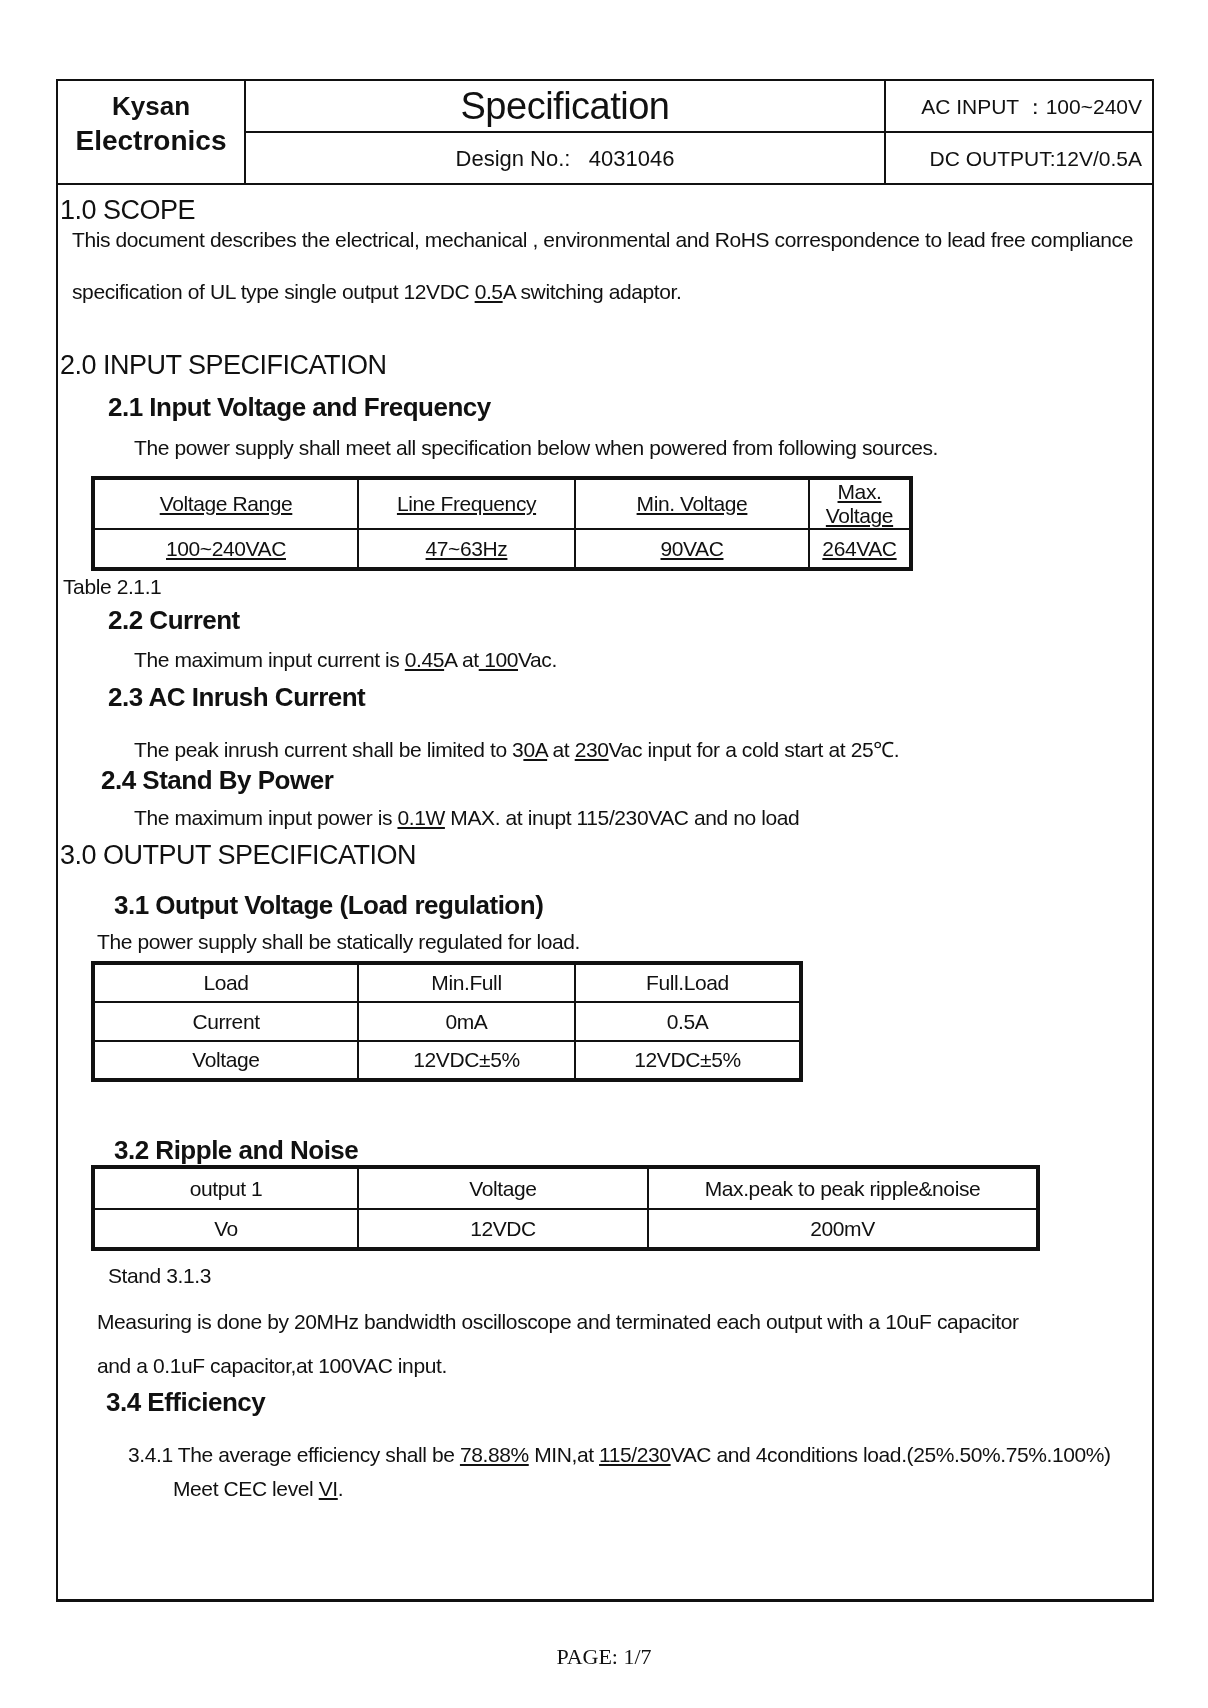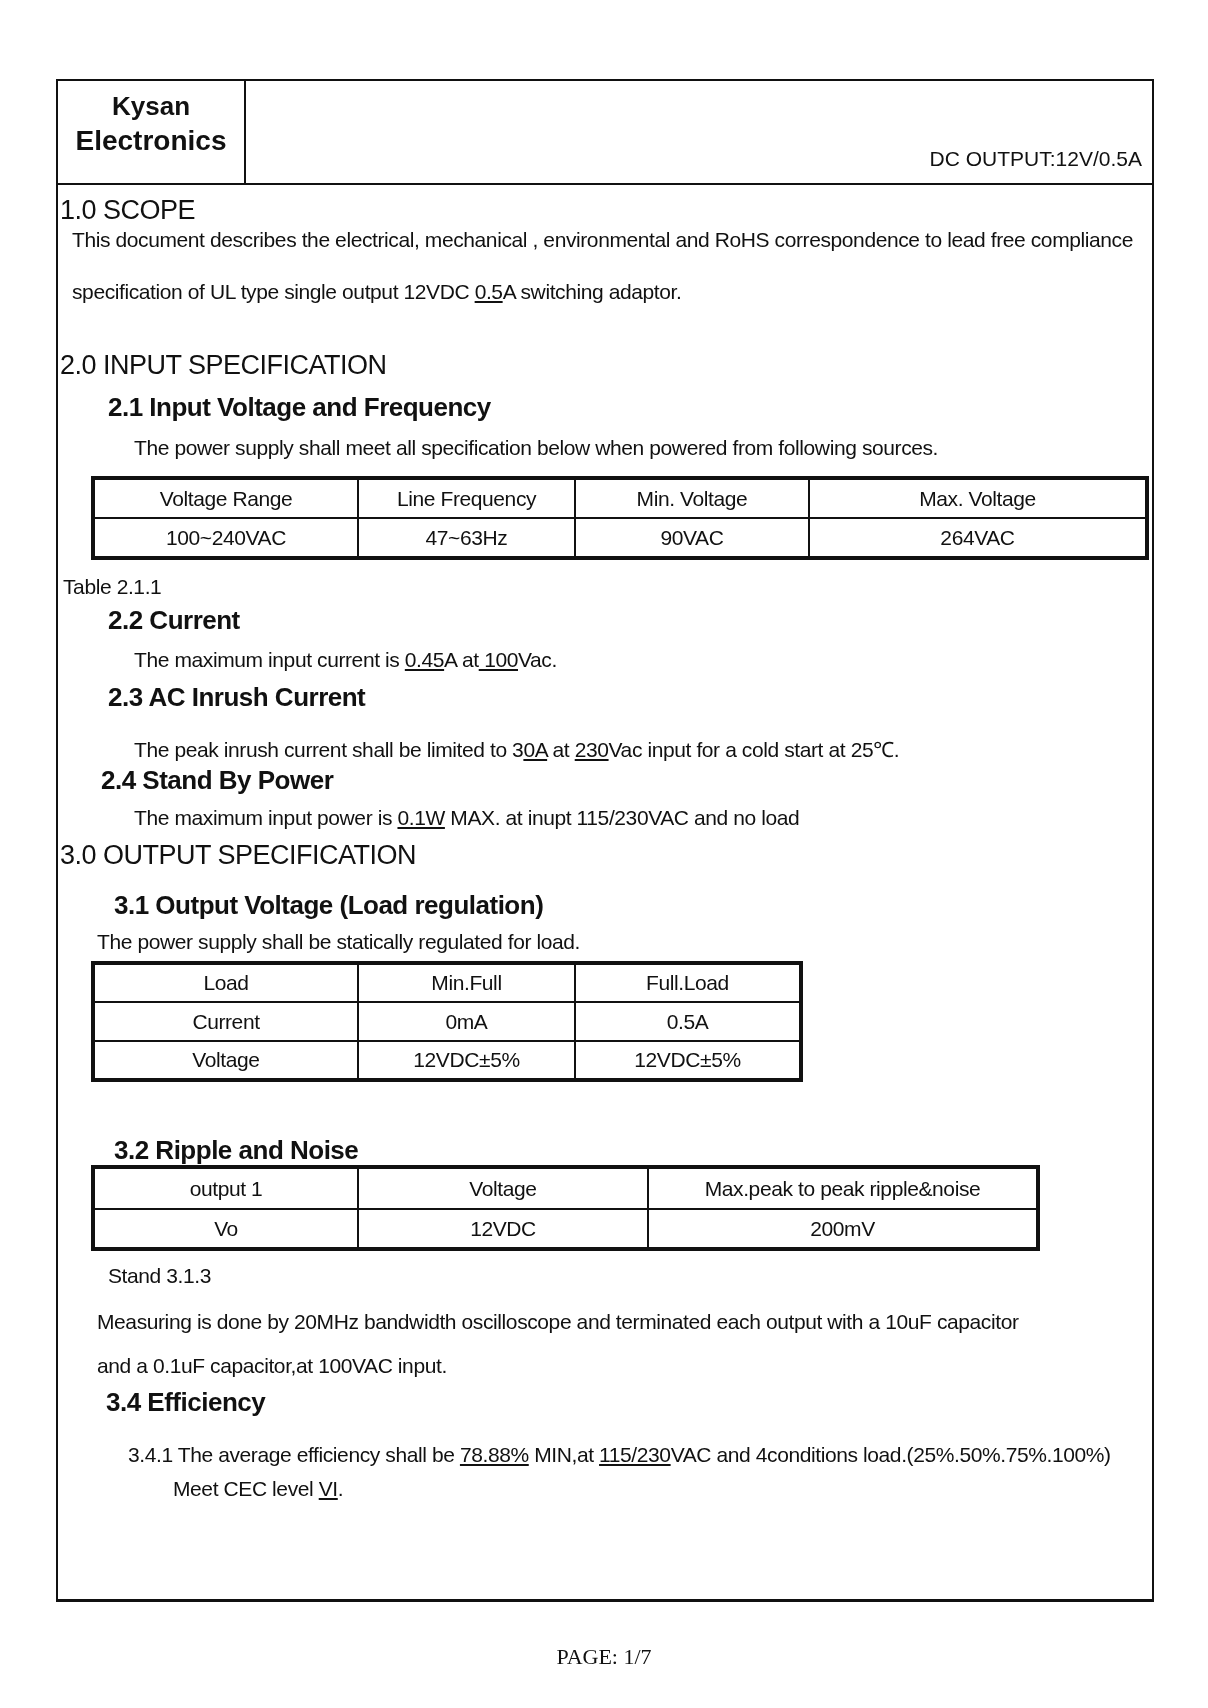--- a/index.html
+++ b/index.html
@@ -26,35 +26,40 @@
 </style>
 </head>
 <body>
 
 <div class="frame">
   <div class="hdr">
     <div class="logo">
       <div class="l1">Kysan</div>
       <div class="l2">Electronics</div>
     </div>
+    <div class="mid">
+      <div class="title">Specification</div>
+      <div class="design"><span>Design No.:</span>&nbsp;&nbsp;&nbsp;<span>4031046</span></div>
+    </div>
     <div class="right">
+      <div class="r1">AC INPUT ：100~240V</div>
       <div class="r2">DC OUTPUT:12V/0.5A</div>
     </div>
   </div>
 </div>
 
 <div class="abs h1" style="left:60px; top:195px;">1.0  SCOPE</div>
 <div class="abs p" style="left:72px; top:228px;">This document describes the electrical, mechanical , environmental and RoHS correspondence to lead free compliance</div>
 <div class="abs p" style="left:72px; top:280px;"><span>specification of UL type single output 12VDC </span><u>0.5</u><span>A  switching  adaptor.</span></div>
 
 <div class="abs h1" style="left:60px; top:350px;">2.0  INPUT SPECIFICATION</div>
 <div class="abs h2" style="left:108px; top:392px;">2.1 Input Voltage and Frequency</div>
 <div class="abs p" style="left:134px; top:436px;">The power supply shall meet all specification below when powered from following sources.</div>
 
-<table class="spec" style="left:91px; top:476px; width:1058px;">
+<table class="spec" style="left:91px; top:476px; width:822px;text-decoration:underline;">
   <tbody>
       <tr style="height:40px;">
     <td style="width:262px;">Voltage Range</td>
     <td style="width:215px;">Line Frequency</td>
     <td style="width:232px;">Min. Voltage</td>
     <td>Max. Voltage</td>
   </tr>
   <tr style="height:40px;">
     <td>100~240VAC</td>
     <td>47~63Hz</td>

